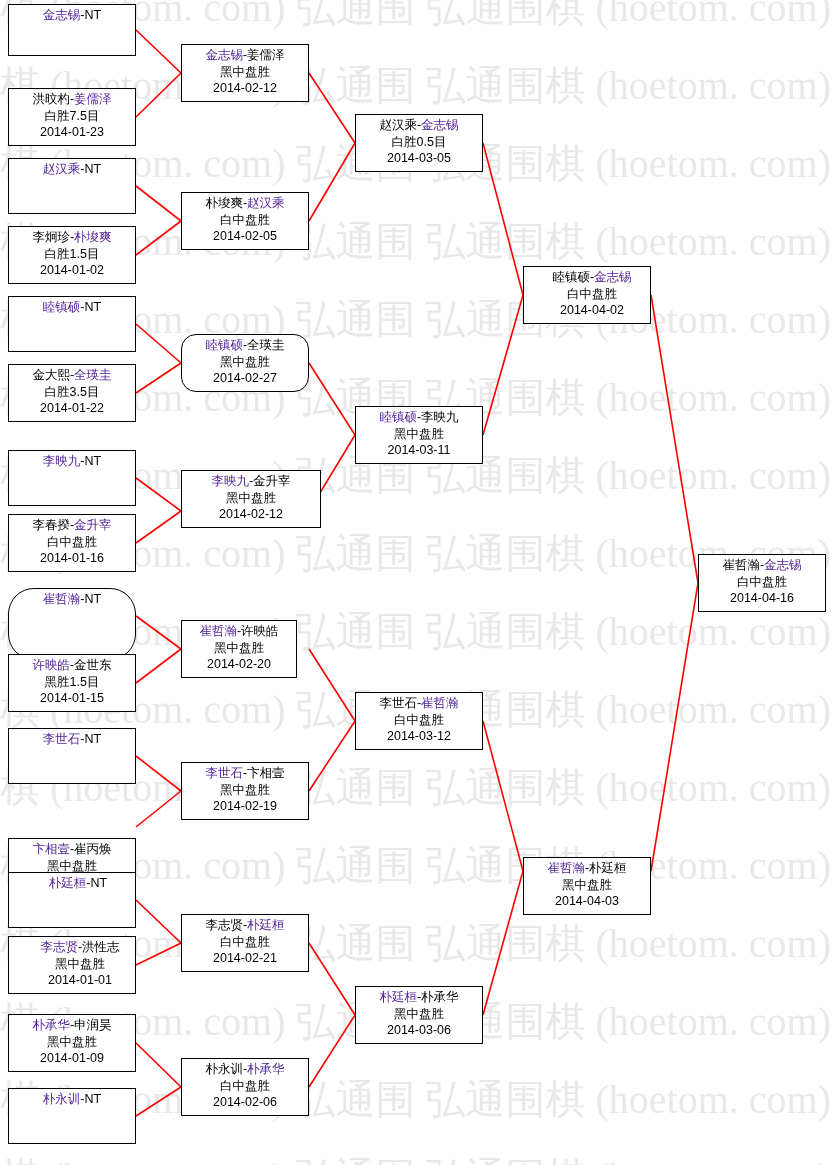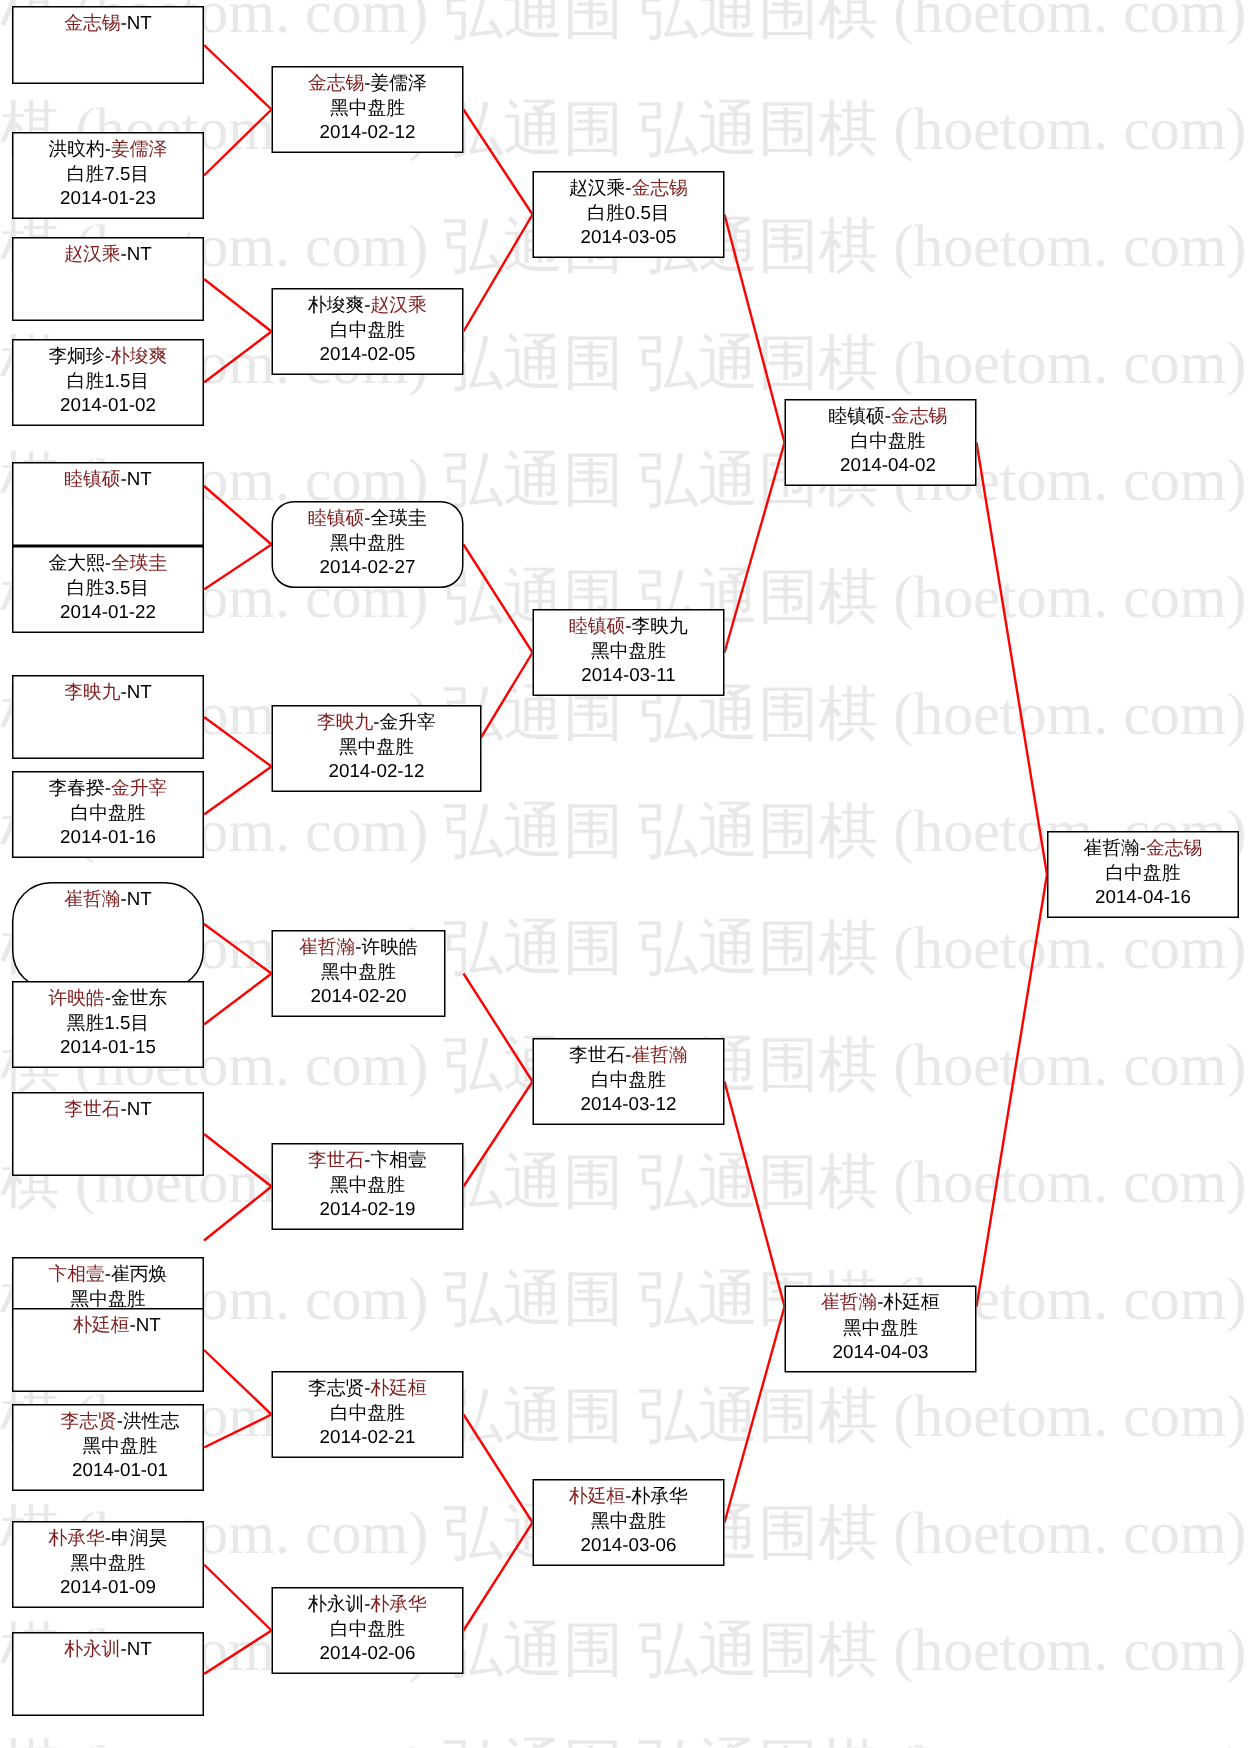--- a/index.html
+++ b/index.html
@@ -26,21 +26,21 @@
     background:#ffffff;
     box-sizing:border-box;
     text-align:center;
     font-size:12.5px;
     line-height:16px;
     color:#000;
     padding-top:2px;
     overflow:hidden;
   }
   .node .ln{display:block;white-space:nowrap;}
-  .r{color:#7f1d1d;font-family:Liberation Mono, monospace;}
+  .r{color:#4c1d95;font-family:Liberation Mono, monospace;}
   .k{color:#000000;}
 </style>
 </head>
 <body>
 
 <div id="watermark" style="color: rgb(232, 232, 232);">
     <div class="wmrow" style="top: -20px; left: -120px;">弘通围棋 (hoetom. com) 弘通围  弘通围棋 (hoetom. com) 弘通围</div>
     <div class="wmrow" style="top: 58px; left: -120px;">弘通围棋 (hoetom. com) 弘通围  弘通围棋 (hoetom. com) 弘通围</div>
     <div class="wmrow" style="top: 136px; left: -120px;">弘通围棋 (hoetom. com) 弘通围  弘通围棋 (hoetom. com) 弘通围</div>
     <div class="wmrow" style="top: 214px; left: -120px;">弘通围棋 (hoetom. com) 弘通围  弘通围棋 (hoetom. com) 弘通围</div>
@@ -101,21 +101,21 @@
       <span class="ln"><span class="k">2014-01-23</span></span>
     </div>
     <div class="node" style="left: 8px; top: 158px; width: 128px; height: 56px;">
       <span class="ln"><span class="r">赵汉乘</span><span class="k">-NT</span></span>
     </div>
     <div class="node" style="left: 8px; top: 226px; width: 128px; height: 58px;">
       <span class="ln"><span class="k">李炯珍</span><span class="k">-</span><span class="r">朴埈爽</span></span>
       <span class="ln"><span class="k">白胜1.5目</span></span>
       <span class="ln"><span class="k">2014-01-02</span></span>
     </div>
-    <div class="node" style="left: 8px; top: 308px; width: 128px; height: 56px;">
+    <div class="node" style="left: 8px; top: 296px; width: 128px; height: 56px;">
       <span class="ln"><span class="r">睦镇硕</span><span class="k">-NT</span></span>
     </div>
     <div class="node" style="left: 8px; top: 364px; width: 128px; height: 58px;">
       <span class="ln"><span class="k">金大熙</span><span class="k">-</span><span class="r">全瑛圭</span></span>
       <span class="ln"><span class="k">白胜3.5目</span></span>
       <span class="ln"><span class="k">2014-01-22</span></span>
     </div>
     <div class="node" style="left: 8px; top: 450px; width: 128px; height: 56px;">
       <span class="ln"><span class="r">李映九</span><span class="k">-NT</span></span>
     </div>

